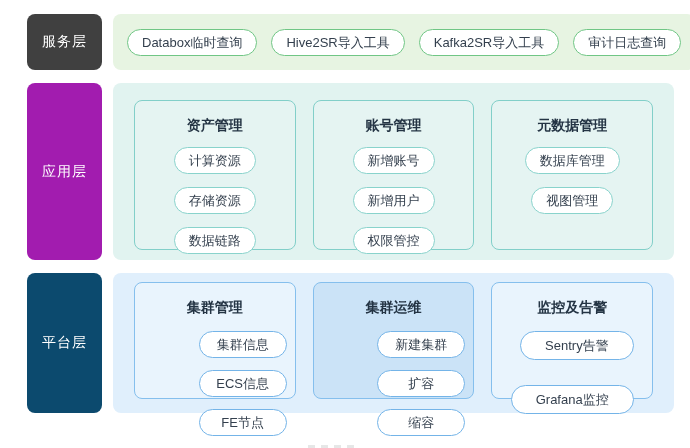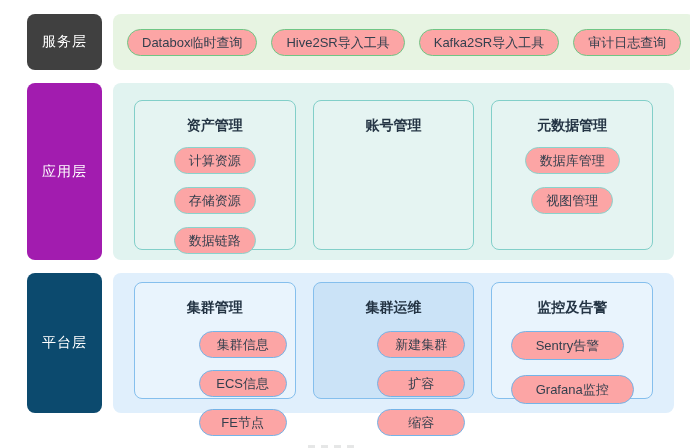--- a/index.html
+++ b/index.html
@@ -24,21 +24,21 @@
   .layer-panel { flex:1; border-radius:8px; }
 
   
   .row-service { height:56px; }
   .row-service .layer-label { background:#404040; }
   .row-service .layer-panel {
     background:#e7f4e2;
     display:flex; align-items:center; gap:14px; padding:0 14px;
   }
   .pill {
-    border-radius:999px; background:#fca5a5;
+    border-radius:999px; background:#ffffff;
     font-size:13px; color:#333f4d;
     padding:6px 14px; white-space:nowrap; line-height:1;
     display:inline-flex; align-items:center; justify-content:center;
   }
   .row-service .pill { border:1px solid #70c685; }
 
   
   .row-app { height:177px; }
   .row-app .layer-label { background:#a21caf; }
   .row-app .layer-panel {
@@ -67,21 +67,21 @@
     background:#e0effc;
     display:flex; gap:17px; padding:9px 21px 14px;
   }
   .row-platform .group-box { border:1px solid #85bfed; background:rgba(255,255,255,0.3); }
   .row-platform .group-box.highlight { background:#cbe3f7; }
   .group-items-grid {
     display:flex; flex-wrap:wrap; justify-content:flex-end;
     gap:12px 16px; max-width:170px;
   }
   .row-platform .pill { border:1px solid #74b4e8; min-width:58px; }
-  .group-items-wide { display:flex; flex-direction:column; align-items:flex-start; gap:15px; }
+  .group-items-wide { display:flex; flex-direction:column; align-items:flex-end; gap:25px; }
   .group-items-wide .pill { padding:7px 24px; }
   .row-platform .group-title { margin-bottom:14px; }
 
   
   .watermark-fragment {
     position:absolute; left:308px; bottom:0; width:48px; height:3px;
     background:repeating-linear-gradient(90deg,#e3e4e4 0 7px,transparent 7px 13px);
     opacity:0.9;
   }
 </style>
@@ -109,20 +109,25 @@
           <div class="group-title">资产管理</div>
           <div class="group-items-col">
             <span class="pill">计算资源</span>
             <span class="pill">存储资源</span>
             <span class="pill">数据链路</span>
           </div>
         </div>
 
         <div class="group-box">
           <div class="group-title">账号管理</div>
+          <div class="group-items-col">
+            <span class="pill">新增账号</span>
+            <span class="pill">新增用户</span>
+            <span class="pill">权限管控</span>
+          </div>
         </div>
 
         <div class="group-box">
           <div class="group-title">元数据管理</div>
           <div class="group-items-col">
             <span class="pill">数据库管理</span>
             <span class="pill">视图管理</span>
           </div>
         </div>
 

